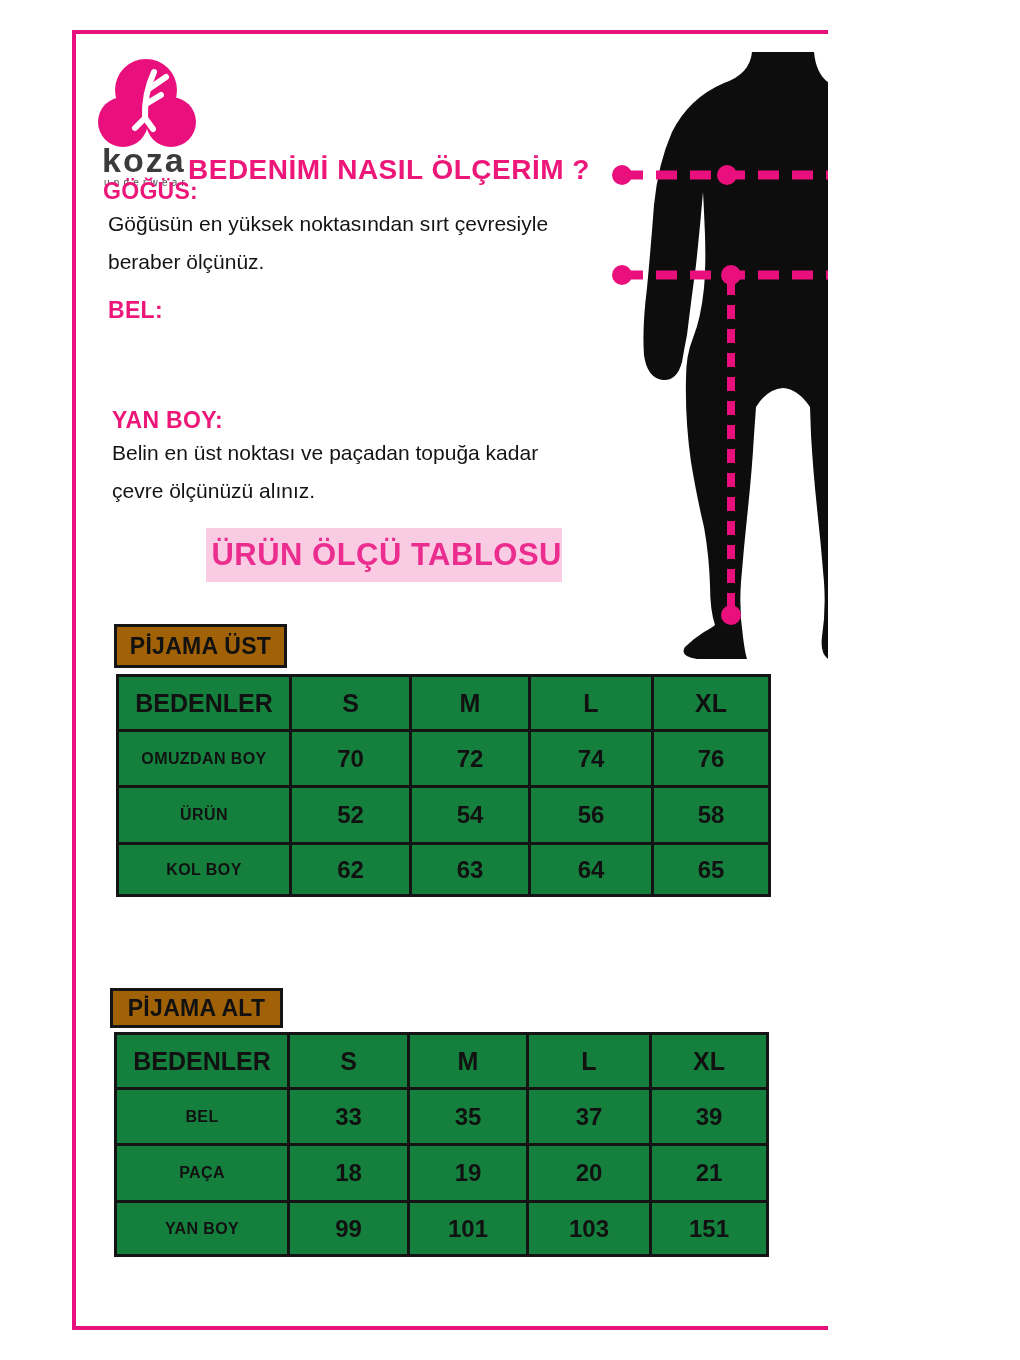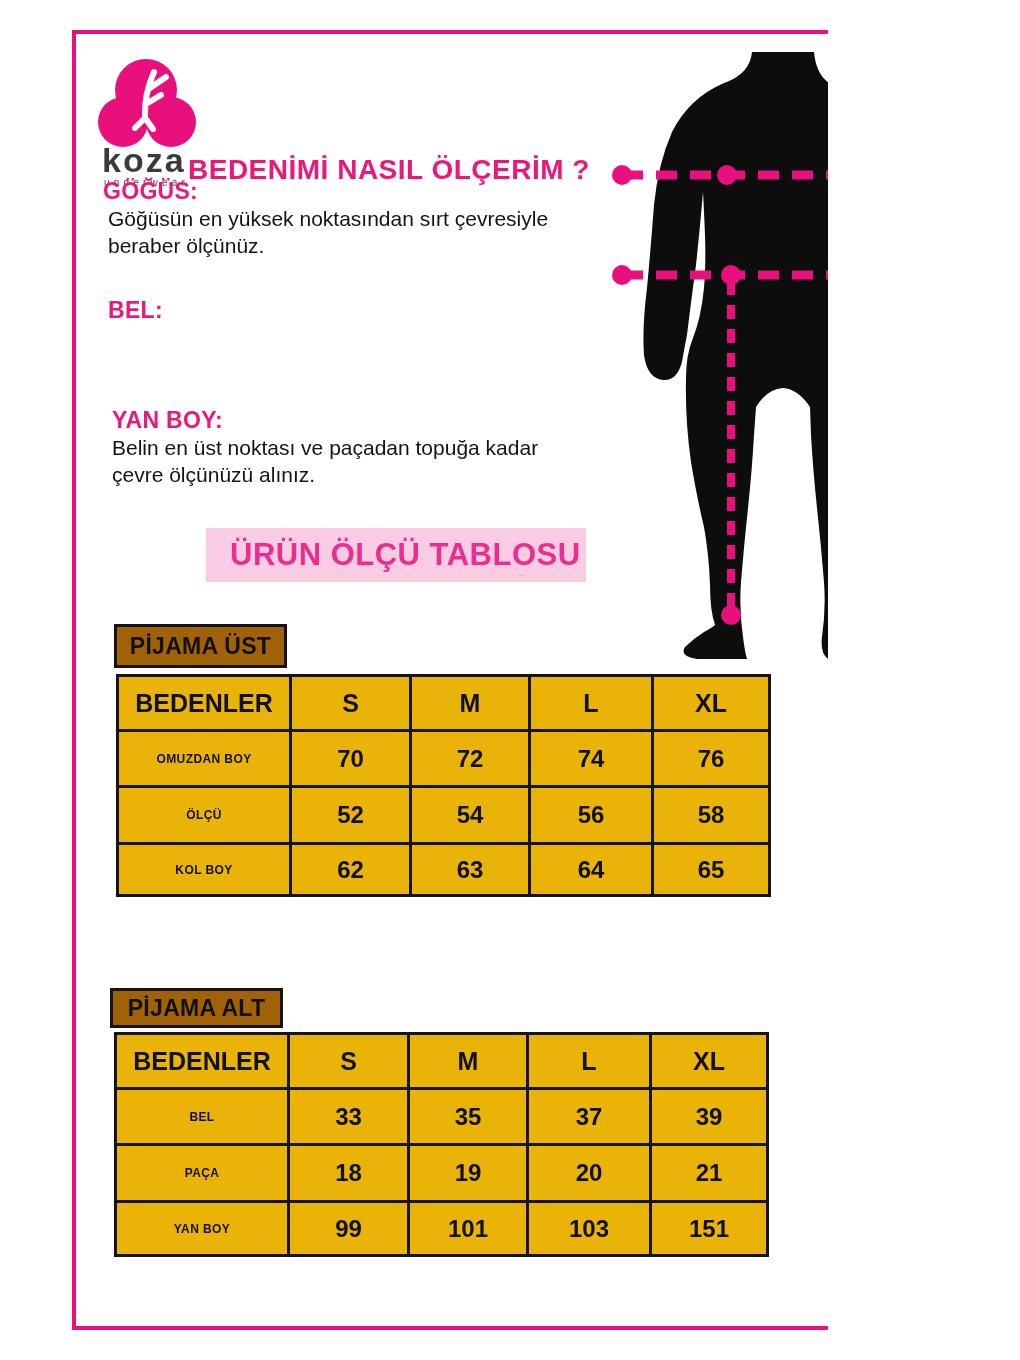--- a/index.html
+++ b/index.html
@@ -7,44 +7,44 @@
         font-family:Liberation Sans, sans-serif;overflow:hidden;}
   .frame{position:absolute;left:72px;top:30px;width:870px;height:1300px;
          box-sizing:border-box;border:4px solid #E9107E;}
   
   .logo{position:absolute;left:98px;top:52px;width:160px;height:140px;}
   
   .main-title{position:absolute;left:188px;top:126px;font-size:28px;font-weight:bold;
               color:#ED1779;letter-spacing:.5px;white-space:nowrap;margin-top:28px;}
   
   .inst-label{position:absolute;font-size:23px;font-weight:bold;color:#ED1779;letter-spacing:.3px;}
-  .inst-text{position:absolute;font-size:21px;color:#141414;width:480px;line-height:27px;}
+  .inst-text{position:absolute;font-size:21px;color:#141414;width:480px;line-height:38px;}
   .lbl-1{left:103px;top:178px;}  .txt-1{left:108px;top:205px;}
   .lbl-2{left:108px;top:297px;}  .txt-2{left:108px;top:324px;}
   .lbl-3{left:112px;top:407px;}  .txt-3{left:112px;top:434px;width:470px;}
   
   .banner{position:absolute;left:206px;top:528px;width:356px;height:54px;background:#FACCE3;
-          text-align:left;line-height:54px;font-size:31px;font-weight:bold;color:#EC2D90;
-          letter-spacing:.5px;padding-left:24px;}
+          text-align:right;line-height:54px;font-size:31px;font-weight:bold;color:#EC2D90;
+          letter-spacing:.5px;}
   
   .figure{position:absolute;left:600px;top:40px;}
   
   .tbl-box{position:absolute;box-sizing:border-box;border:3px solid #141414;background:#a16207;
            text-align:center;font-weight:bold;font-size:23px;color:#111;
            display:flex;align-items:center;justify-content:center;letter-spacing:.3px;}
   .box-1{left:114px;top:624px;width:173px;height:44px;}
   .box-2{left:110px;top:988px;width:173px;height:40px;}
   
-  table.size{position:absolute;border-collapse:collapse;table-layout:fixed;background:#eab308;}
+  table.size{position:absolute;border-collapse:collapse;table-layout:fixed;background:#15803d;}
   .tbl-1{left:116px;top:674px;}
   .tbl-2{left:114px;top:1032px;}
   table.size td,table.size th{border:3px solid #141414;text-align:center;vertical-align:middle;
           padding:0;color:#111;}
   th.h-cell{font-size:25px;font-weight:bold;}
-  td.lab{font-size:12px;font-weight:bold;letter-spacing:.4px;}
+  td.lab{font-size:16px;font-weight:bold;letter-spacing:.4px;}
   td.val{font-size:24px;font-weight:bold;}
   col.c0{width:173px;} col.c1{width:120px;} col.c2{width:119px;} col.c3{width:123px;} col.c4{width:117px;}
   
   .koza-word{font-weight:bold;fill:#3B3B3B;font-size:34px;letter-spacing:2px;}
   .koza-sub{fill:#4A4A4A;font-size:10px;letter-spacing:4.2px;}
 </style>
 </head>
 <body>
 
 <div class="page">
@@ -134,21 +134,21 @@
       <th class="h-cell">XL</th>
     </tr>
     <tr style="height:56px">
       <td class="lab">OMUZDAN BOY</td>
       <td class="val">70</td>
       <td class="val">72</td>
       <td class="val">74</td>
       <td class="val">76</td>
     </tr>
     <tr style="height:57px">
-      <td class="lab">ÖLÇÜ</td>
+      <td class="lab">ÜRÜN</td>
       <td class="val">52</td>
       <td class="val">54</td>
       <td class="val">56</td>
       <td class="val">58</td>
     </tr>
     <tr style="height:52px">
       <td class="lab">KOL BOY</td>
       <td class="val">62</td>
       <td class="val">63</td>
       <td class="val">64</td>

